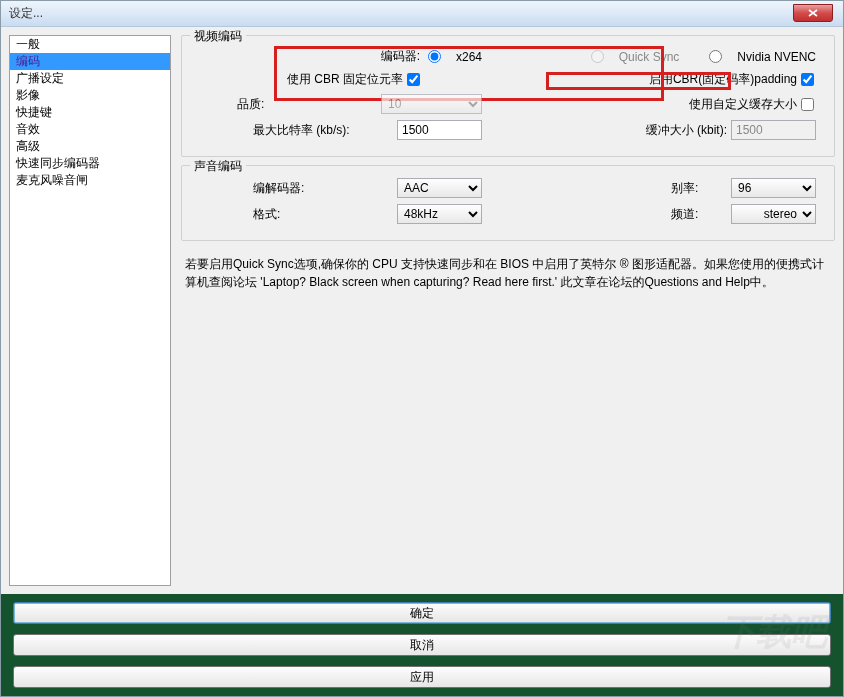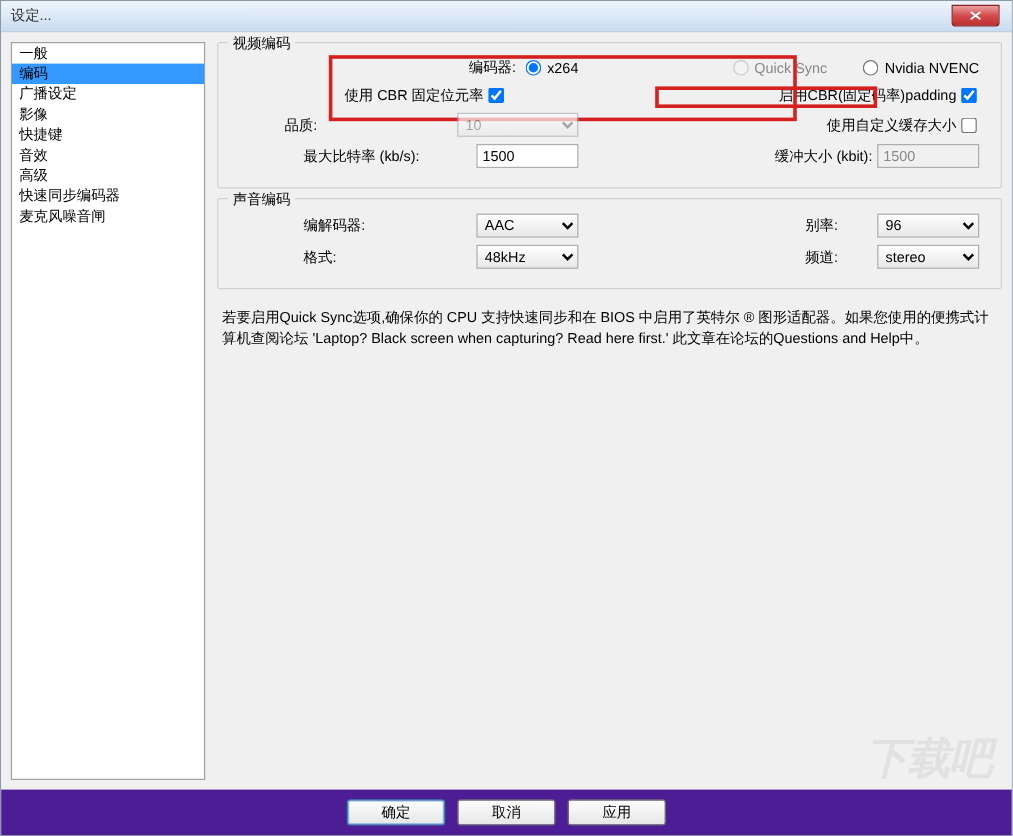--- a/index.html
+++ b/index.html
@@ -67,21 +67,21 @@
       flex-direction: column;
     }
     .sidebar-item {
       padding: 1px 6px;
       cursor: pointer;
       line-height: 15px;
       color: #000;
     }
     .sidebar-item.selected {
       background: #3399ff;
-      color: #000000;
+      color: #4c1d95;
     }
     .main-area {
       flex: 1;
       display: flex;
       flex-direction: column;
     }
     .fieldset {
       border: 1px solid #d0d0d0;
       border-radius: 2px;
       margin-bottom: 8px;
@@ -132,21 +132,21 @@
     input[type="text"].readonly {
       background: #f0f0f0;
       color: #888;
     }
     input[type="radio"], input[type="checkbox"] {
       margin: 0 2px;
     }
     .radio-group {
       display: flex;
       align-items: center;
-      gap: 3px;
+      gap: 13px;
     }
     .radio-label {
       cursor: pointer;
     }
     .radio-label.disabled {
       color: #888;
     }
     .highlight-box {
       border: 3px solid #d62020;
       position: absolute;
@@ -165,24 +165,25 @@
       height: 18px;
     }
     .help-text {
       color: #000;
       line-height: 18px;
       margin-top: 4px;
       padding: 2px 4px;
     }
     .button-row {
       display: flex;
-      justify-content: center;
+      justify-content: flex-end;
       gap: 10px;
       padding: 8px 12px;
-      background: #4c1d95;
+      background: #14532d;
+      flex-direction: column;
     }
     .btn {
       min-width: 82px;
       height: 22px;
       border: 1px solid #707070;
       background: linear-gradient(to bottom, #fdfdfd, #e6e6e6);
       border-radius: 3px;
       font-size: 12px;
       cursor: pointer;
       font-family: inherit;
@@ -326,21 +327,21 @@
 
         <div class="form-row two-col">
           <div class="col-left" style="width:290px; justify-content:flex-end;">
             <span class="label label-narrow">格式:</span>
             <select class="select-box" style="width:85px;">
               <option>48kHz</option>
             </select>
           </div>
           <div class="col-right" style="padding-right:8px;">
             <span class="label" style="width:56px;">频道:</span>
-            <select class="select-box" style="width:85px;">
+            <select class="select-box" style="width:85px;text-align:right;">
               <option>stereo</option>
             </select>
           </div>
         </div>
       </div>
 
       <div class="help-text">若要启用Quick Sync选项,确保你的 CPU 支持快速同步和在 BIOS 中启用了英特尔 ® 图形适配器。如果您使用的便携式计算机查阅论坛 'Laptop? Black screen when capturing? Read here first.' 此文章在论坛的Questions and Help中。</div>
 
     </div>
   </div>

